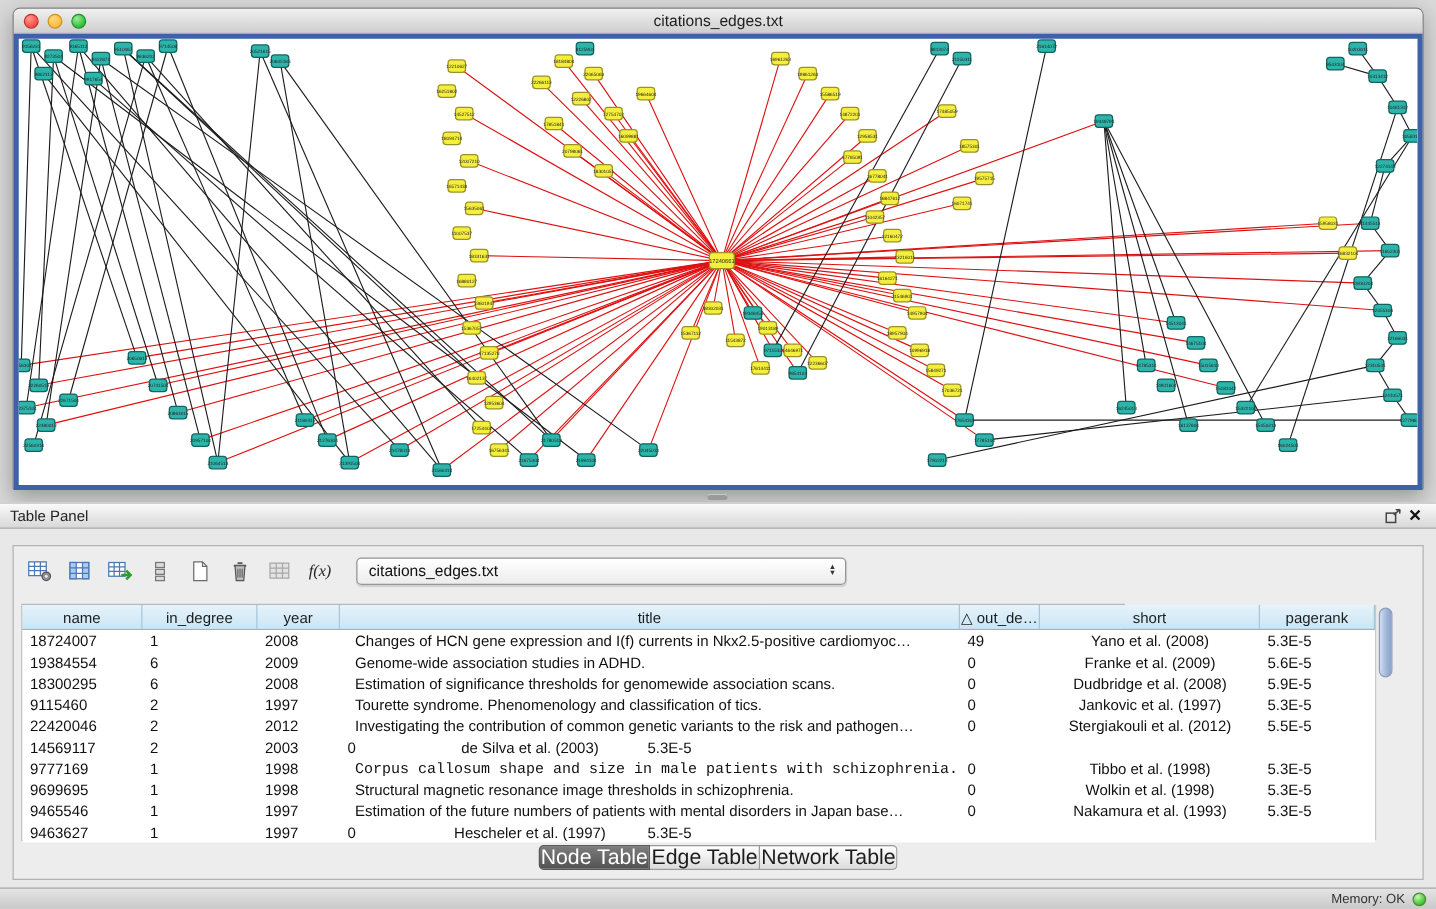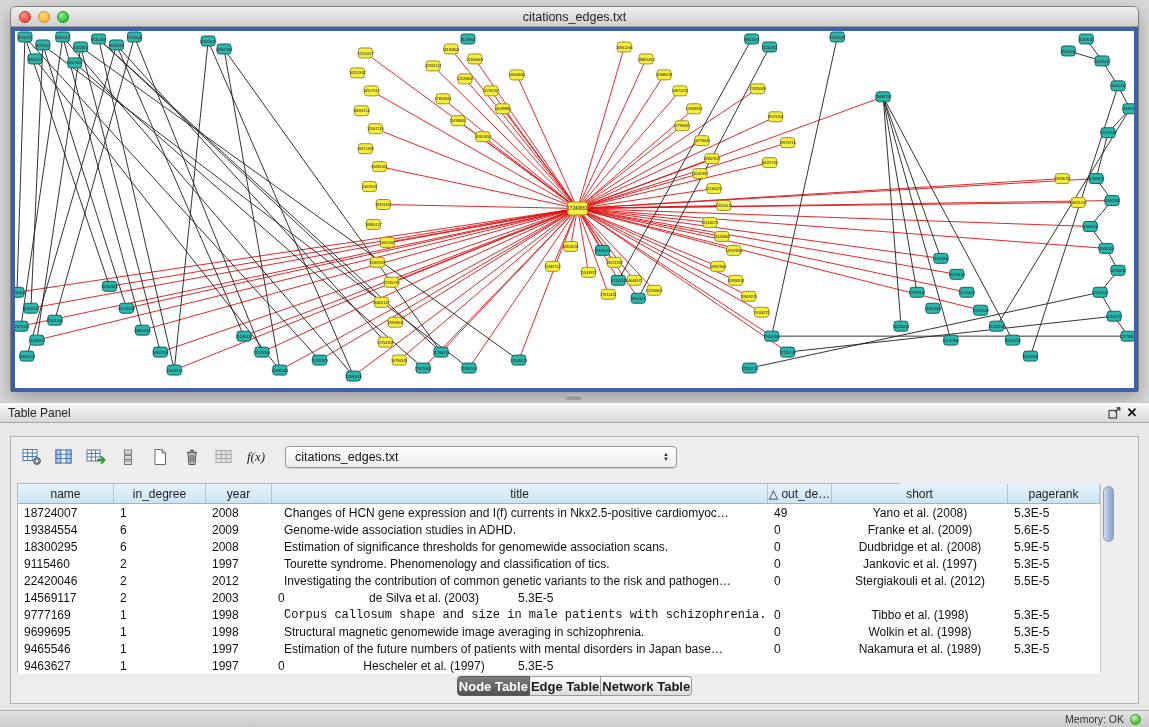--- a/index.html
+++ b/index.html
@@ -60,22 +60,22 @@
   .tr { display:flex; height:17px; }
   .td { font-size:12px; color:#111; display:flex; align-items:center; padding:0 6px; overflow:hidden;
     white-space:nowrap; }
   .td.c { justify-content:center; }
   .td.title-cell { padding-left:12px; }
   .vscroll { width:16px; background:#f4f4f4; border-left:1px solid #c9c9c9; position:relative; }
   .vthumb { position:absolute; left:2px; top:2px; width:11px; height:56px; border-radius:6px;
     background:linear-gradient(90deg,#d2dced,#9fb4d8 60%,#8aa3cf); border:1px solid #8b9dbd; }
 
   .tabs-row { position:absolute; left:0; right:0; bottom:7px; display:flex; justify-content:center; }
-  .tab { font-size:13px; padding:2px 1px; height:20px; border:1px solid #9a9a9a; border-left-width:0;
-    background:linear-gradient(#ffffff,#dcdcdc); color:#1c1c1c; display:flex; align-items:center;font-weight:bold; }
+  .tab { font-size:17px; padding:2px 1px; height:20px; border:1px solid #9a9a9a; border-left-width:0;
+    background:linear-gradient(#ffffff,#dcdcdc); color:#1c1c1c; display:flex; align-items:center; }
   .tab:first-child { border-radius:4px 0 0 4px; border-left-width:1px; }
   .tab:last-child { border-radius:0 4px 4px 0; }
   .tab.selected { background:linear-gradient(#7d7d7d,#515151); color:#fff; border-color:#5a5a5a; }
 
   
   .status-bar { position:absolute; left:0; top:710px; width:1149px; height:17px;
     background:linear-gradient(#e4e4e4,#c9c9c9); border-top:1px solid #ababab;
     display:flex; align-items:center; justify-content:flex-end; padding-right:8px; gap:6px; }
   .mem-label { font-size:10.5px; color:#333; }
   .mem-dot { width:11px; height:11px; border-radius:50%;
@@ -902,32 +902,32 @@
               <div class="td" style="width: 66px;">1998</div>
               <div class="td title-cell" style="width: 496px; font-family: Liberation Mono, monospace;">Corpus callosum shape and size in male patients with schizophrenia.</div>
               <div class="td" style="width: 64px;">0</div>
               <div class="td c" style="width: 176px;">Tibbo et al. (1998)</div>
               <div class="td" style="width: 92px;">5.3E-5</div>
             </div>
             <div class="tr">
               <div class="td" style="width: 96px;">9699695</div>
               <div class="td" style="width: 92px;">1</div>
               <div class="td" style="width: 66px;">1998</div>
-              <div class="td title-cell" style="width: 496px;">Structural magnetic genomewide image averaging in schizophrenia.</div>
+              <div class="td title-cell" style="width: 496px;">Structural magnetic resonance image thresholds in schizophrenia.</div>
               <div class="td" style="width: 64px;">0</div>
               <div class="td c" style="width: 176px;">Wolkin et al. (1998)</div>
               <div class="td" style="width: 92px;">5.3E-5</div>
             </div>
             <div class="tr">
               <div class="td" style="width: 96px;">9465546</div>
               <div class="td" style="width: 92px;">1</div>
               <div class="td" style="width: 66px;">1997</div>
               <div class="td title-cell" style="width: 496px;">Estimation of the future numbers of patients with mental disorders in Japan base…</div>
               <div class="td" style="width: 64px;">0</div>
-              <div class="td c" style="width: 176px;">Nakamura et al. (1989)</div>
+              <div class="td c" style="width: 176px;">Nakamura et al. (1993)</div>
               <div class="td" style="width: 92px;">5.3E-5</div>
             </div>
             <div class="tr">
               <div class="td" style="width: 96px;">9463627</div>
               <div class="td" style="width: 92px;">1</div>
               <div class="td" style="width: 66px;">1997</div>
               <div class="td" style="width: 64px;">0</div>
               <div class="td c" style="width: 176px;">Hescheler et al. (1997)</div>
               <div class="td" style="width: 92px;">5.3E-5</div>
             </div>

